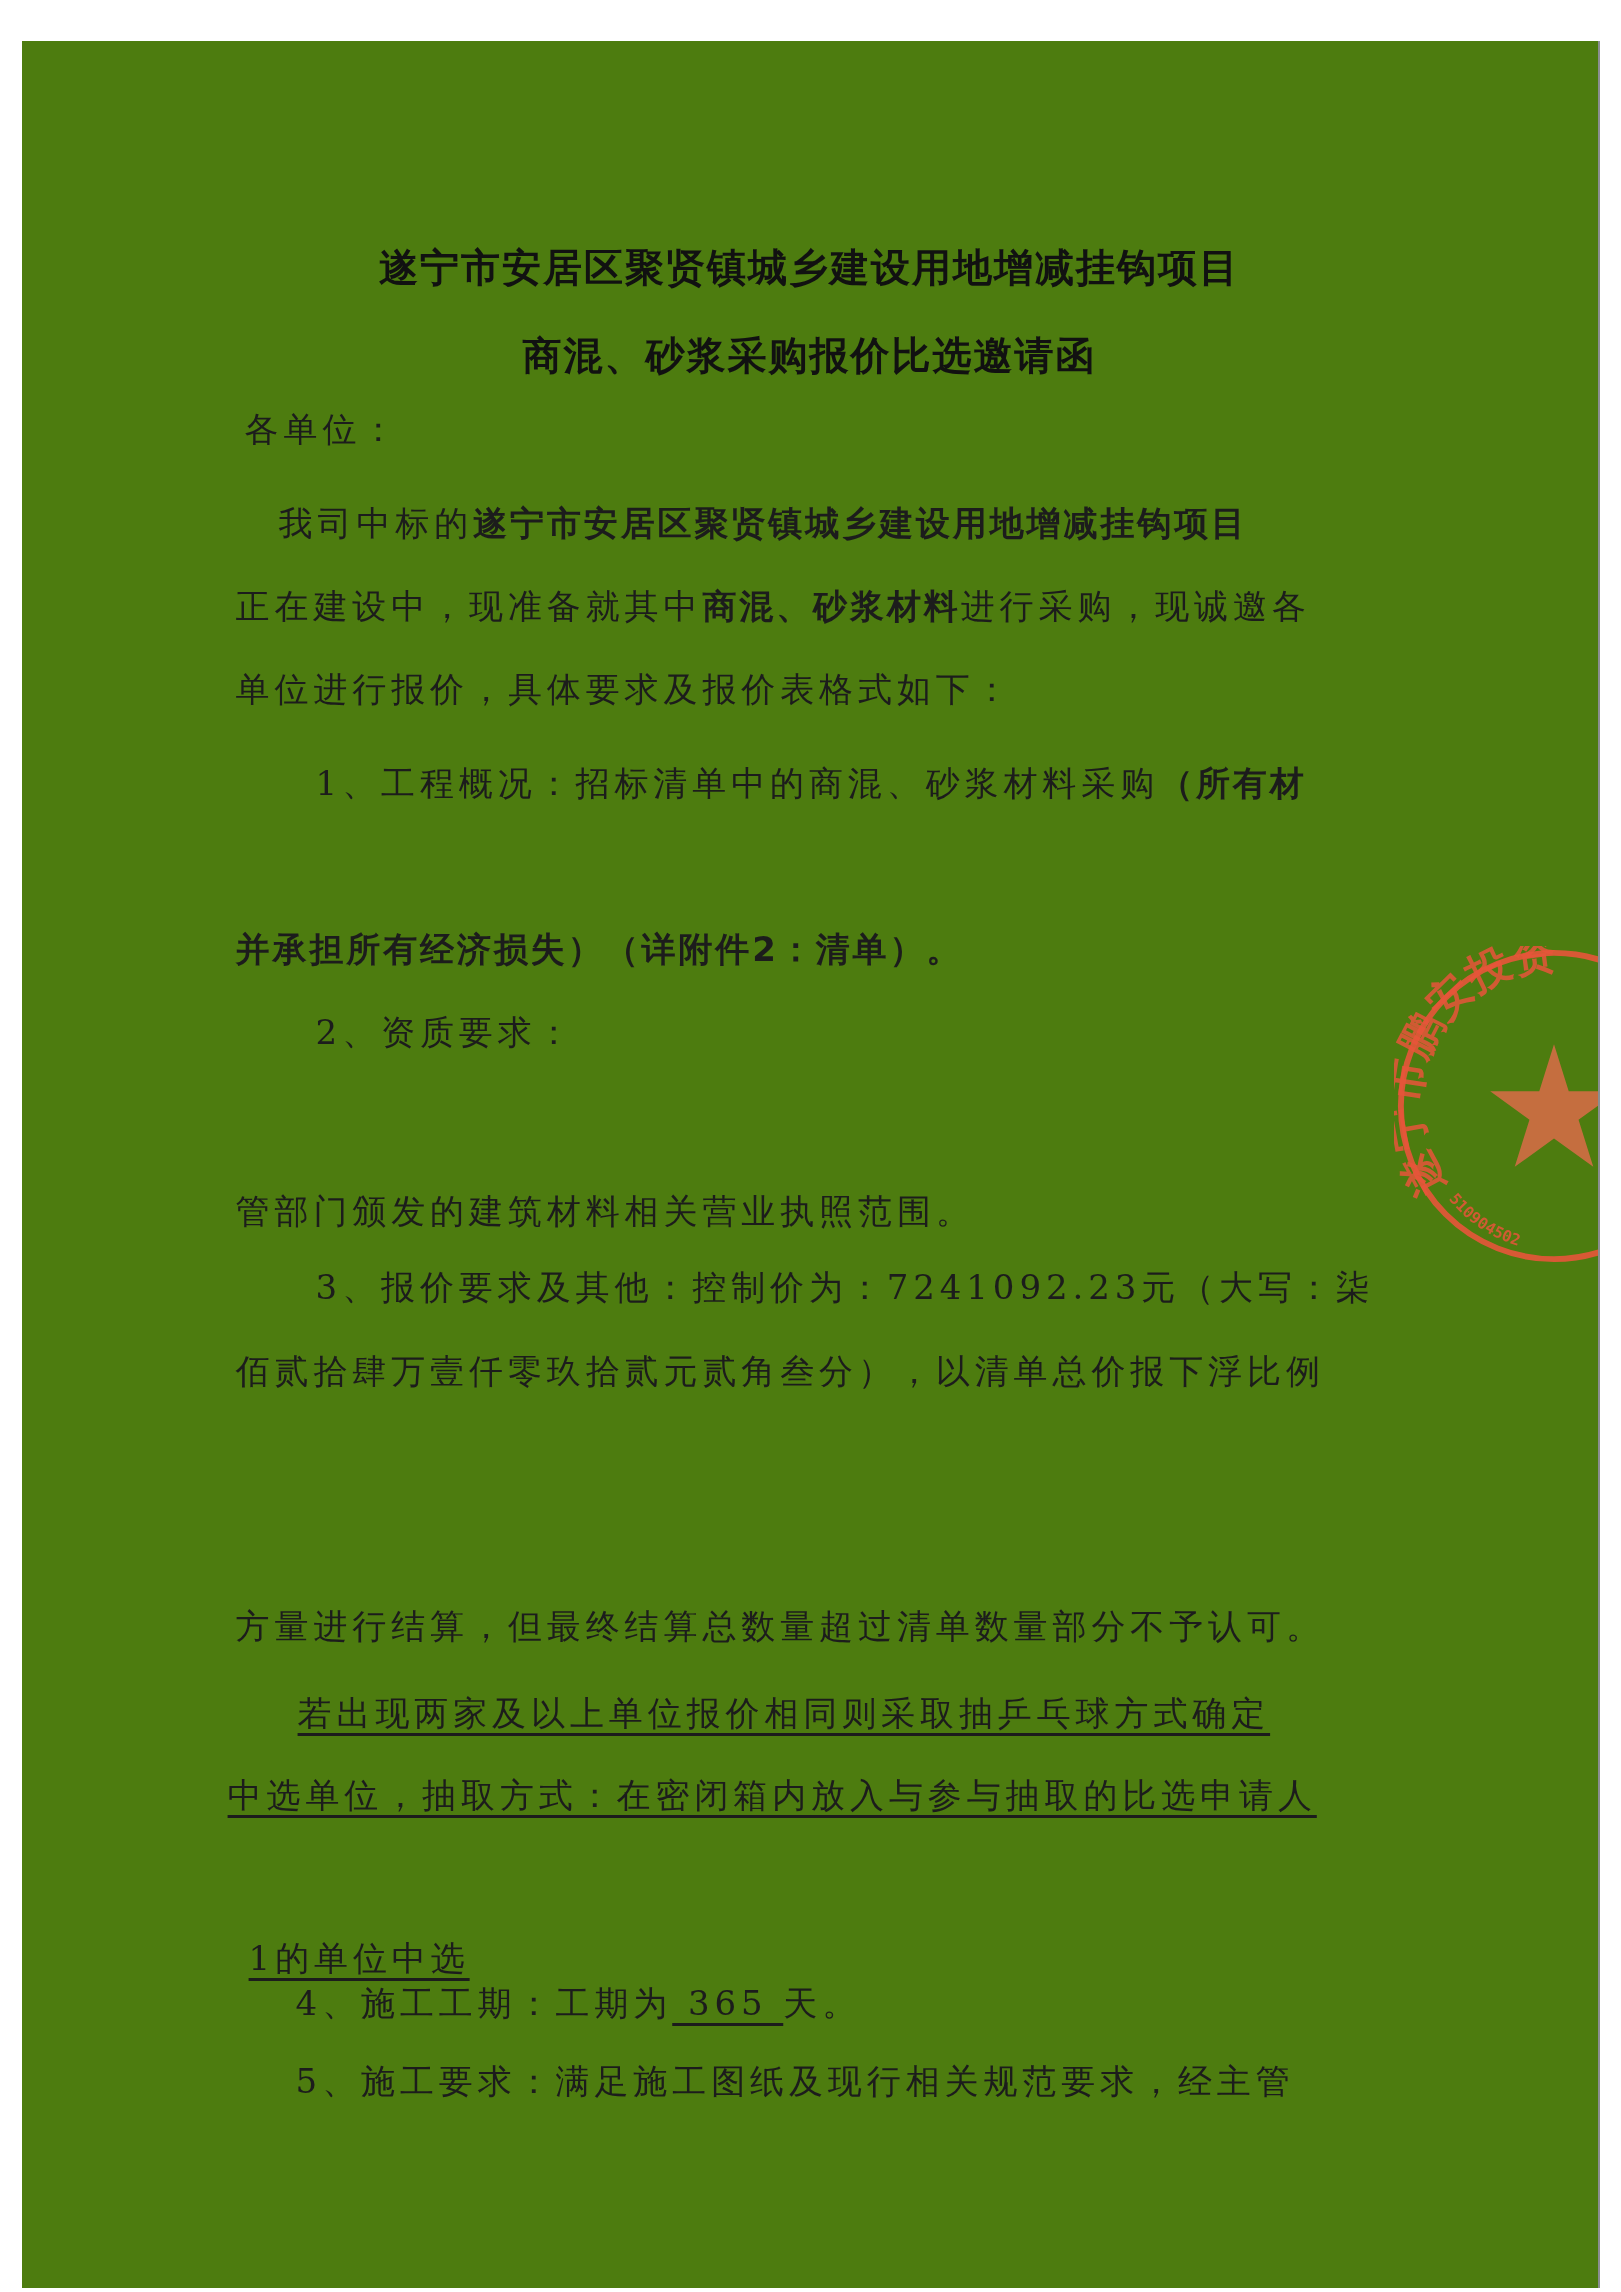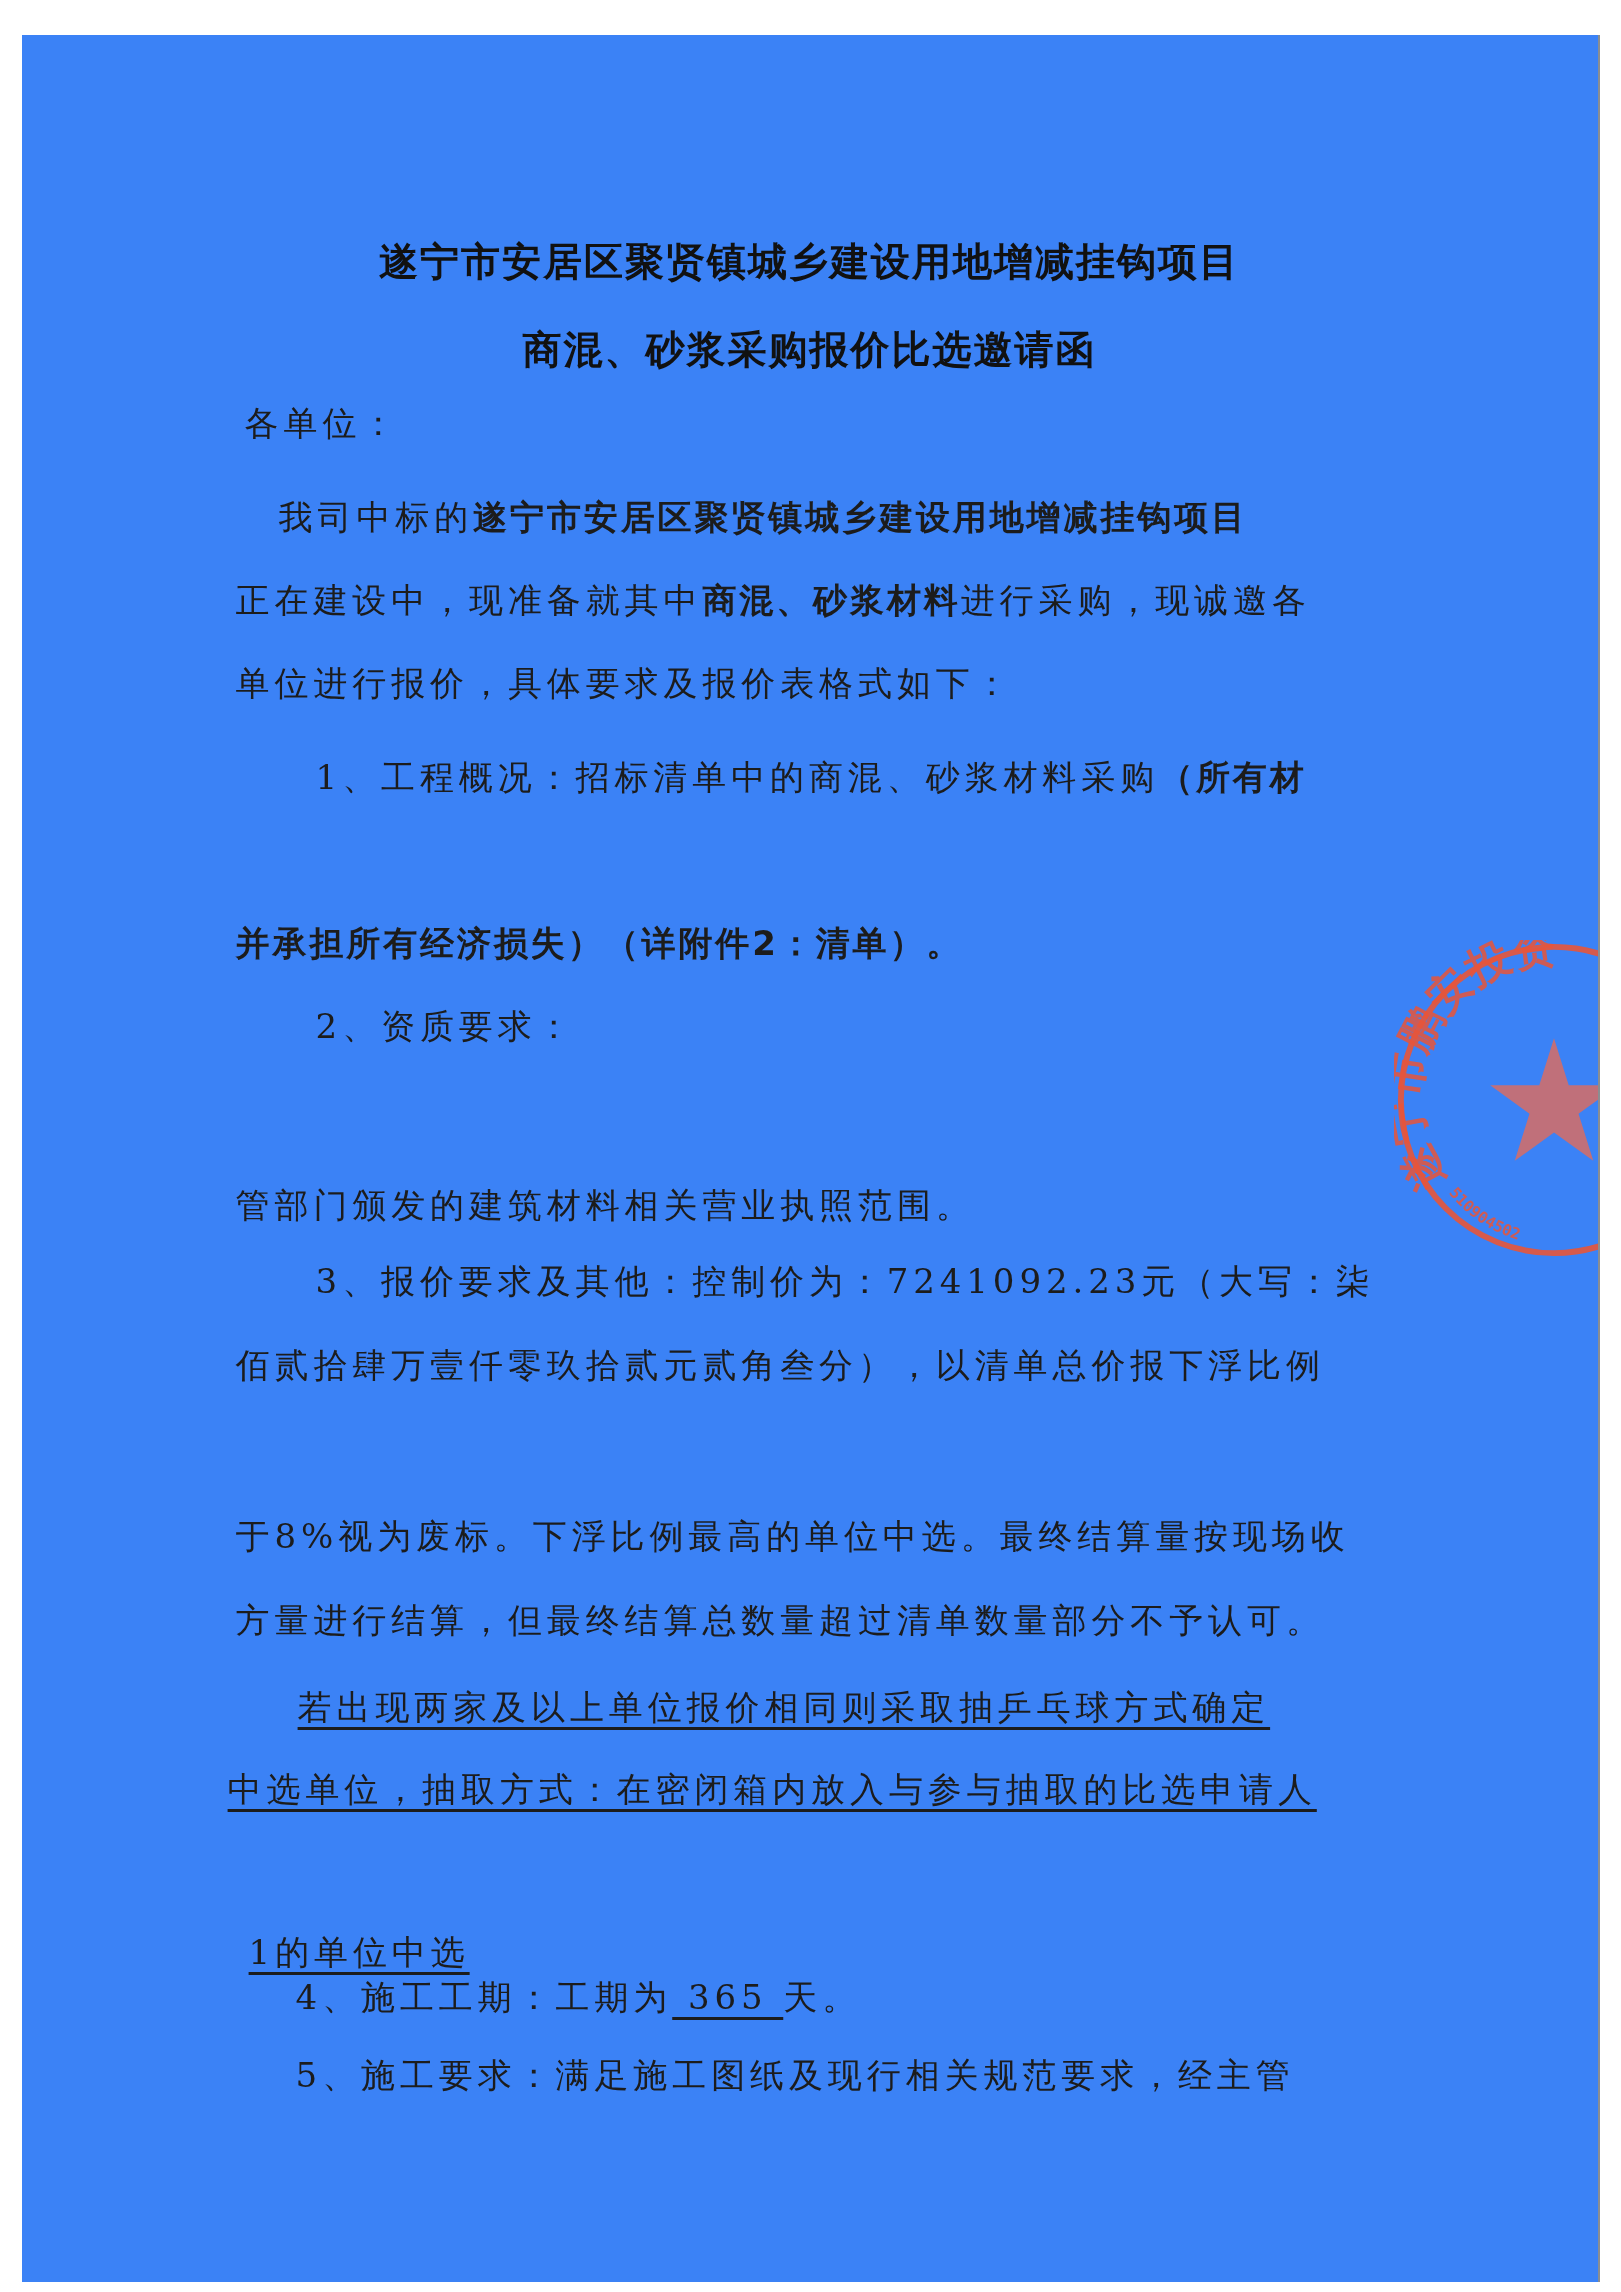--- a/index.html
+++ b/index.html
@@ -3,23 +3,23 @@
   <meta charset="utf-8">
   <style>
     html, body { margin: 0; padding: 0; }
     body {
       width: 1621px; height: 2293px;
       background: #ffffff;
       position: relative; overflow: hidden;
       font-family: "DejaVu Sans", "Liberation Sans", sans-serif;
     }
     .page {
-      position: absolute; left: 21.6px; top: 35px;
+      position: absolute; left: 21.6px; top: 41px;
       width: 1576px; height: 2247px;
-      background: #3b82f6;
+      background: #4d7c0f;
       border-right: 2px solid #8a8e92;
       overflow: hidden;
     }
     .line {
       position: absolute; white-space: nowrap;
       color: #1c1c1c;
       font-family: "DejaVu Serif", "Liberation Serif", serif;
       font-size: 34px; letter-spacing: 4.9px; line-height: 43px;
     }
     .title {
@@ -55,21 +55,20 @@
   <div class="line" style="left:294px; top:721px;">
     <span>1、工程概况：招标清单中的商混、砂浆材料采购</span><span class="bold">（所有材</span>
   </div>
   <div class="line bold" style="left:214px; top:887px;">并承担所有经济损失）（详附件2：清单）。</div>
 
   <div class="line" style="left:294px; top:970px;">2、资质要求：</div>
   <div class="line" style="left:214px; top:1142px;margin-top:7px;">管部门颁发的建筑材料相关营业执照范围。</div>
 
   <div class="line" style="left:294px; top:1225px;">3、报价要求及其他：控制价为：7241092.23元（大写：柒</div>
   <div class="line" style="left:214px; top:1309px;">佰贰拾肆万壹仟零玖拾贰元贰角叁分），以清单总价报下浮比例</div>
-  <div class="line" style="left:214px; top:1480px;">于8%视为废标。下浮比例最高的单位中选。最终结算量按现场收</div>
   <div class="line" style="left:214px; top:1564px;">方量进行结算，但最终结算总数量超过清单数量部分不予认可。</div>
 
   <div class="line ul" style="left:276px; top:1651px;">若出现两家及以上单位报价相同则采取抽乒乓球方式确定</div>
   <div class="line ul" style="left:206px; top:1733px;">中选单位，抽取方式：在密闭箱内放入与参与抽取的比选申请人</div>
   <div class="line ul" style="left:206px; top:1896px;margin-left:21px;">1的单位中选</div>
 
   <div class="line" style="left:274px; top:1941px;">
     <span>4、施工工期：工期为</span><span class="blank"> 365 </span><span>天。</span>
   </div>
   <div class="line" style="left:274px; top:2019px;">5、施工要求：满足施工图纸及现行相关规范要求，经主管</div>

